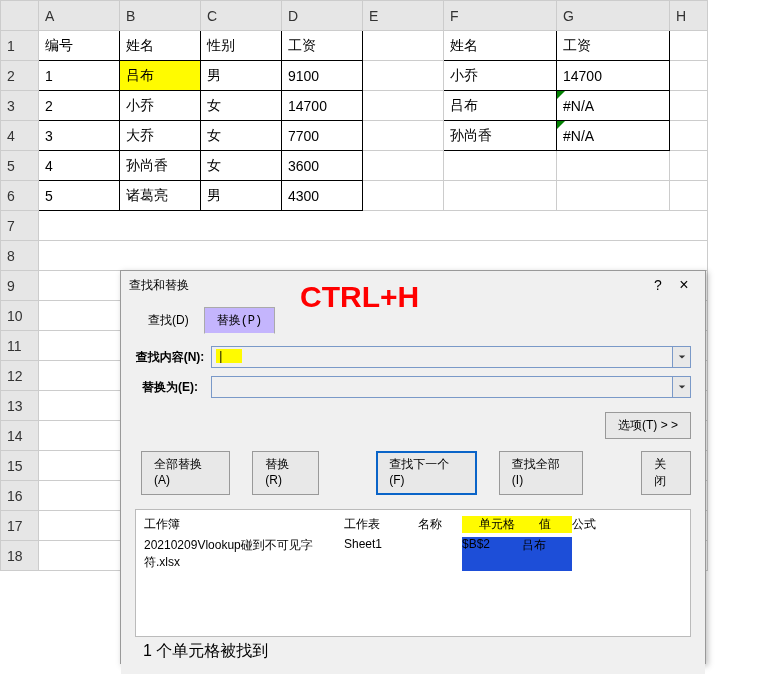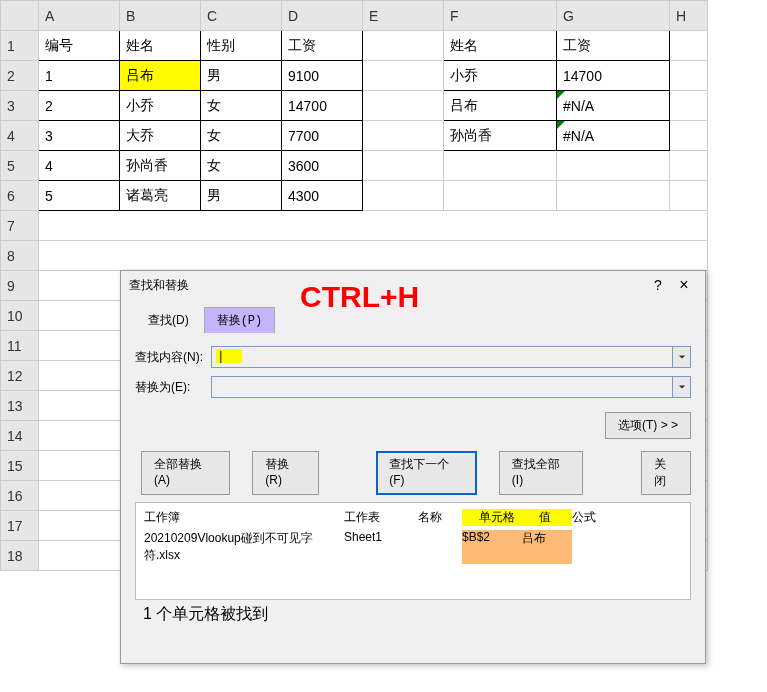--- a/index.html
+++ b/index.html
@@ -34,42 +34,42 @@
   .dlg-title-text { flex:1; }
   .dlg-help { width:26px; text-align:center; font-size:14px; cursor:pointer; }
   .dlg-close { width:26px; text-align:center; font-size:16px; cursor:pointer; }
   
   .dlg-body { padding: 8px 14px; background:#f0f0f0; }
   .tabs { display:flex; gap:2px; margin-bottom:12px; }
   .tab { padding:4px 12px; border:1px solid transparent; cursor:pointer; }
   .tab.active { background:#c4b5fd; border:1px solid #aaa; border-bottom-color:#f0f0f0;font-family:Liberation Mono, monospace; }
   
   .field-row { display:flex; align-items:center; margin:8px 0; }
-  .field-label { width:76px; text-align:left; padding-right:6px; }
+  .field-label { width:76px; text-align:center; padding-right:6px;font-weight:bold; }
   .field-input-wrap { flex:1; display:flex; }
   .field-input { flex:1; height:22px; border:1px solid #7a99c8; padding:2px 4px; font-size:12px; }
   .field-drop { width:18px; height:22px; border:1px solid #7a99c8; border-left:0; background:#e8e8e8; display:flex; align-items:center; justify-content:center; cursor:pointer; }
   .field-drop svg { width:8px; height:8px; }
   .input-hl { background:#fffb00; width:26px; display:inline-block; }
   
   .options-row { text-align:right; margin:14px 0 6px;text-decoration:underline; }
   .btn { display:inline-block; padding:4px 12px; border:1px solid #999; background:#e8e8e8; cursor:pointer; margin-left:6px; font-size:12px; }
   .btn.primary { border:2px solid #0a64c8; padding:3px 11px; }
   
   .btn-row { display:flex; justify-content:space-between; padding:6px 0; gap:16px; }
   
-  .results { margin-top:1px; border:1px solid #bbb; background:#fff; height:98px; padding:4px 0; overflow:hidden; }
+  .results { margin-top:8px; border:1px solid #bbb; background:#fff; height:128px; padding:4px 0; overflow:hidden; }
   .results-header, .results-row { display:flex; padding:2px 8px; }
   .rc-wb { width:200px; }
   .rc-ws { width:74px; }
   .rc-nm { width:44px; }
   .rc-cell { width:60px; }
   .rc-val { width:50px; }
   .rc-fx { flex:1; }
-  .results-row .rc-cell, .results-row .rc-val { background:#fdba74; }
+  .results-row .rc-cell, .results-row .rc-val { background:#1d4ed8; }
   .results-header .rc-cell, .results-header .rc-val { background:#fffb00;padding-left:17px; }
   
   .status { padding:4px 8px; font-size:16px; }
 </style>
 </head>
 <body>
 
 <table class="spreadsheet">
   <tbody>
       <tr>

